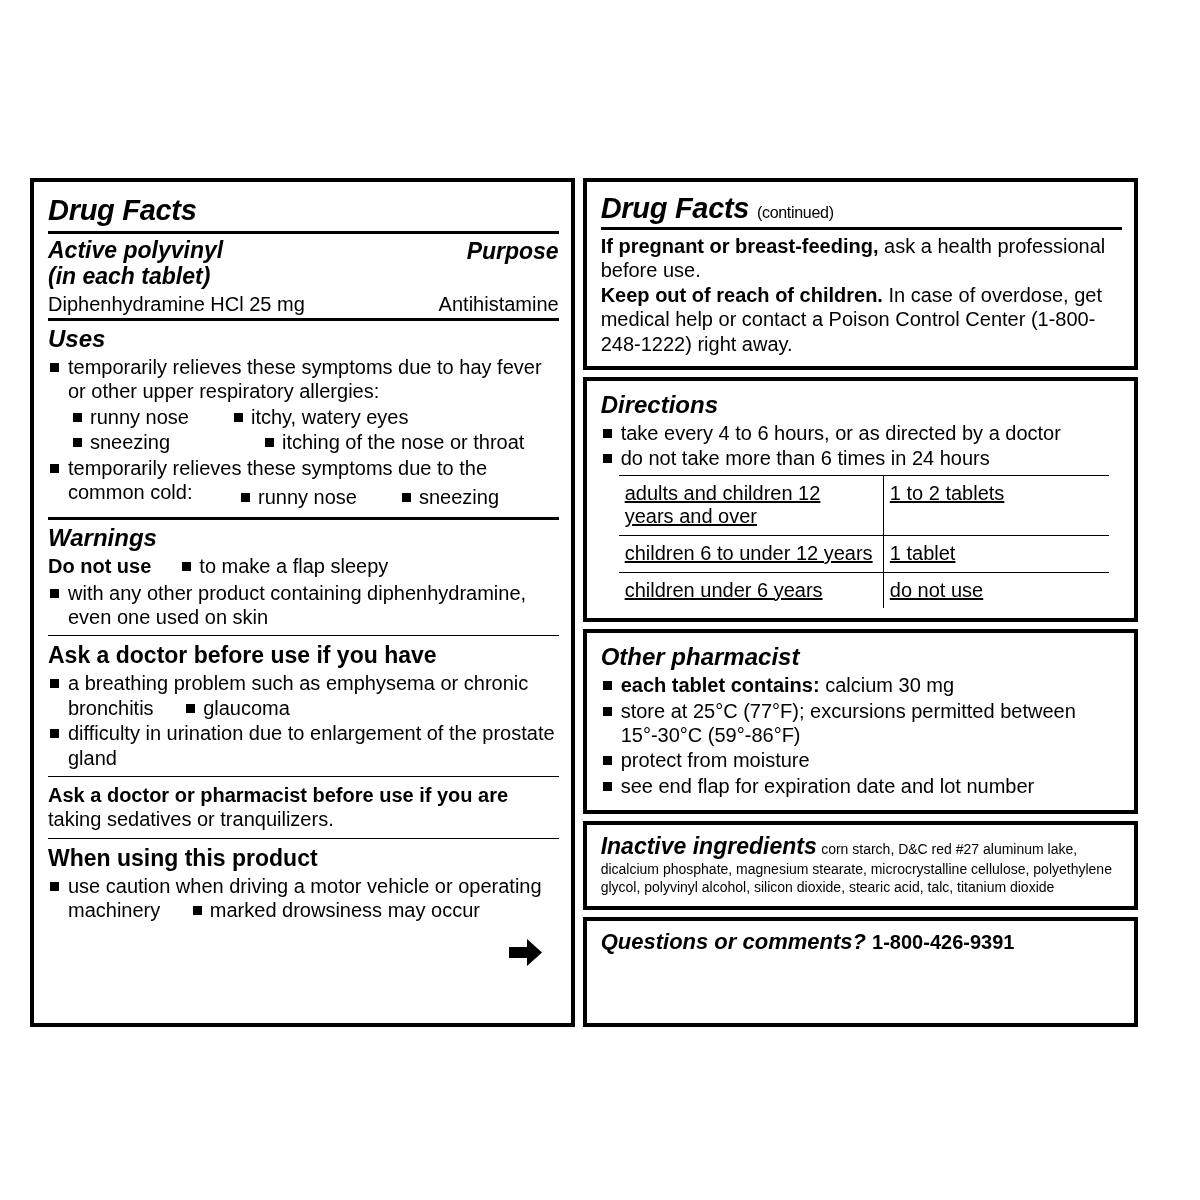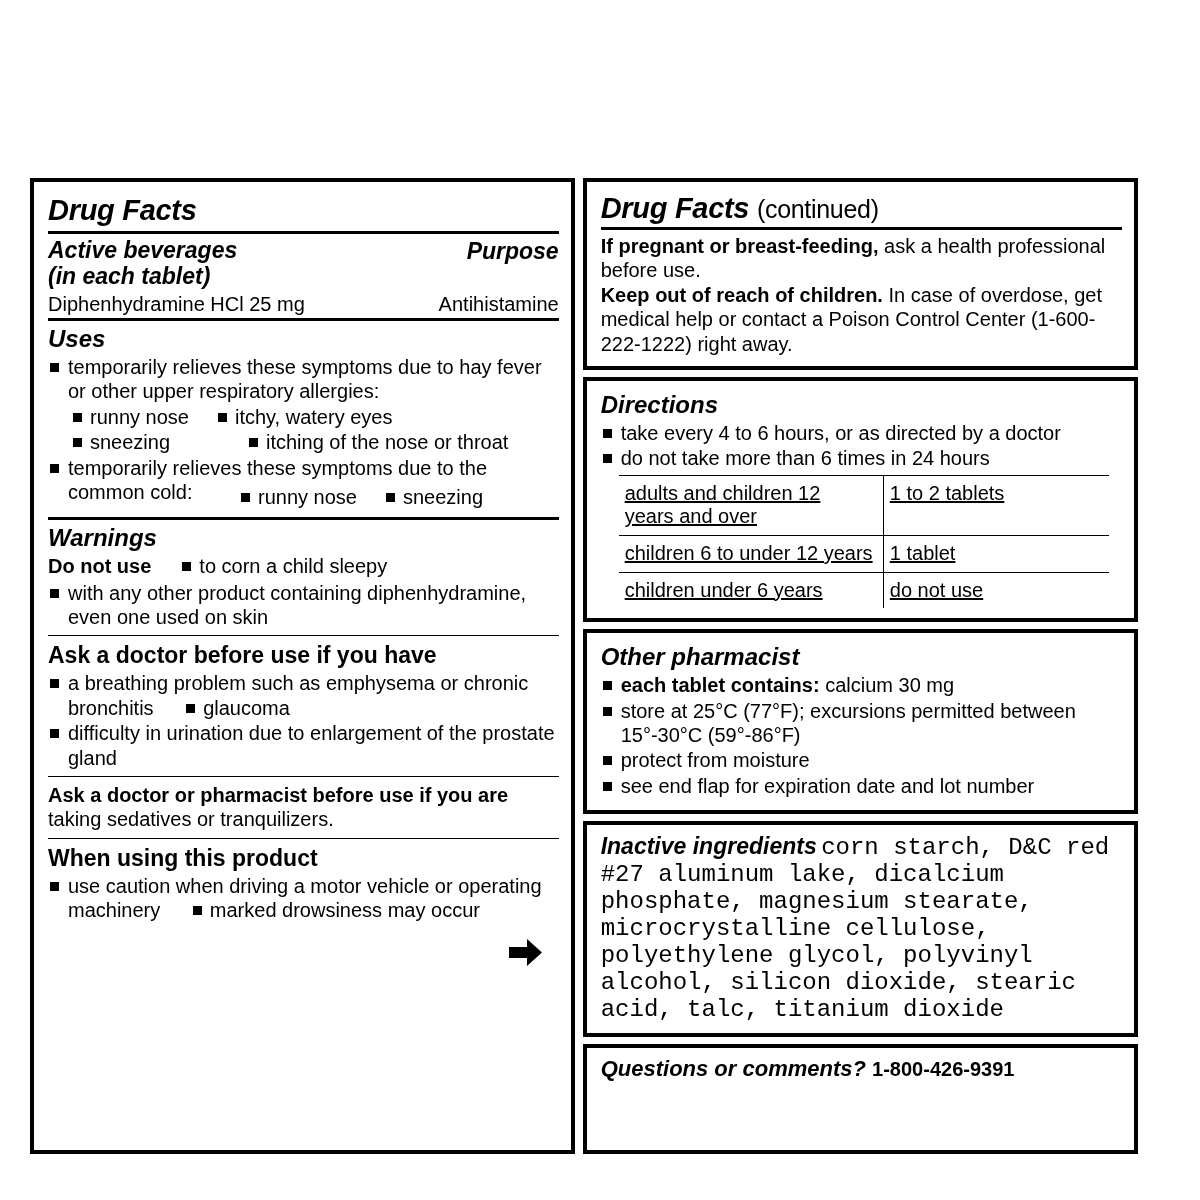--- a/index.html
+++ b/index.html
@@ -52,21 +52,21 @@
   h1.title {
     font-size: 29px;
     font-style: italic;
     font-weight: bold;
     margin: 2px 0 4px 0;
     letter-spacing: -0.3px;
   }
   .title-cont {
     font-style: normal;
     font-weight: normal;
-    font-size: 25px;
+    font-size: 16px;
   }
   .rule-thick {
     border-bottom: 3px solid #000;
     margin: 2px 0 4px 0;
   }
   .rule-thin {
     border-bottom: 1.5px solid #000;
     margin: 6px 0 6px 0;
   }
   .sec-head {
@@ -110,21 +110,21 @@
     content: "";
     position: absolute;
     left: 2px;
     top: 8px;
     width: 9px;
     height: 9px;
     background: #000;
   }
   .sub-inline {
     display: flex;
-    gap: 26px;
+    gap: 42px;
     flex-wrap: wrap;
   }
   .sq {
     position: relative;
     padding-left: 20px;
     font-size: 20px;
     line-height: 1.22;
     display: inline-block;
   }
   .sq:before {
@@ -176,36 +176,36 @@
     bottom: 16px;
     width: 0; height: 0;
   }
   .arrow svg { display: block; }
   .panel-left-inner { position: relative; min-height: 790px; }
   .ii-head {
     font-size: 23px;
     font-style: italic;
     font-weight: bold;
   }
-  .ii-body { font-size: 24px; font-style: normal; font-weight: normal; font-family: Liberation Mono, monospace; }
+  .ii-body { font-size: 14px; font-style: normal; font-weight: normal; }
 </style>
 </head>
 <body>
 
 <div class="page">
   <div class="panels">
 
     <div class="panel panel-left">
       <div class="panel-left-inner">
         <h1 class="title">Drug Facts</h1>
         <div class="rule-thick"></div>
 
         <div class="ai-row">
           <div class="ai-left">
-            <div>Active beverages</div>
+            <div>Active polyvinyl</div>
             <div>(in each tablet)</div>
           </div>
           <div class="ai-right">Purpose</div>
         </div>
 
         <div class="ai-detail">
           <div>Diphenhydramine HCl 25 mg</div>
           <div>Antihistamine</div>
         </div>
 
@@ -229,21 +229,21 @@
         <div class="sub-inline" style="margin-left:190px; margin-top:-22px;">
           <span class="sq">runny nose</span>
           <span class="sq">sneezing</span>
         </div>
 
         <div class="rule-thick" style="margin-top:8px"></div>
 
         <div class="sec-head">Warnings</div>
         <div class="inline-row">
           <span class="bold">Do not use</span>
-          <span class="sq">to corn a child sleepy</span>
+          <span class="sq">to make a flap sleepy</span>
         </div>
         <ul class="blist">
           <li>with any other product containing diphenhydramine, even one used on skin</li>
         </ul>
 
         <div class="rule-thin"></div>
 
         <div class="subhead">Ask a doctor before use if you have</div>
         <ul class="blist">
           <li>
@@ -285,21 +285,21 @@
           <span>Drug Facts</span>
           <span class="title-cont">(continued)</span>
         </h1>
         <div class="rule-thick"></div>
         <div class="txt">
           <span class="bold">If pregnant or breast-feeding,</span>
           <span>ask a health professional before use.</span>
         </div>
         <div class="txt">
           <span class="bold">Keep out of reach of children.</span>
-          <span>In case of overdose, get medical help or contact a Poison Control Center (1-600-222-1222) right away.</span>
+          <span>In case of overdose, get medical help or contact a Poison Control Center (1-800-248-1222) right away.</span>
         </div>
       </div>
 
       <div class="rbox">
         <div class="sec-head">Directions</div>
         <ul class="blist">
           <li>take every 4 to 6 hours, or as directed by a doctor</li>
           <li>do not take more than 6 times in 24 hours</li>
         </ul>
         <table class="dir">

